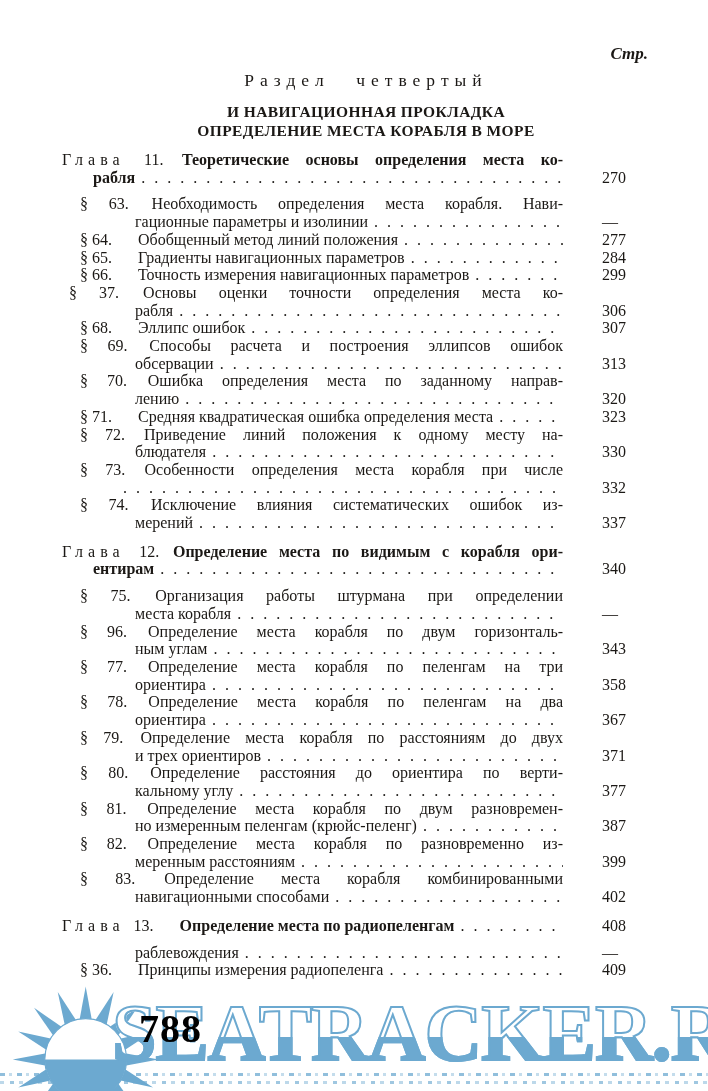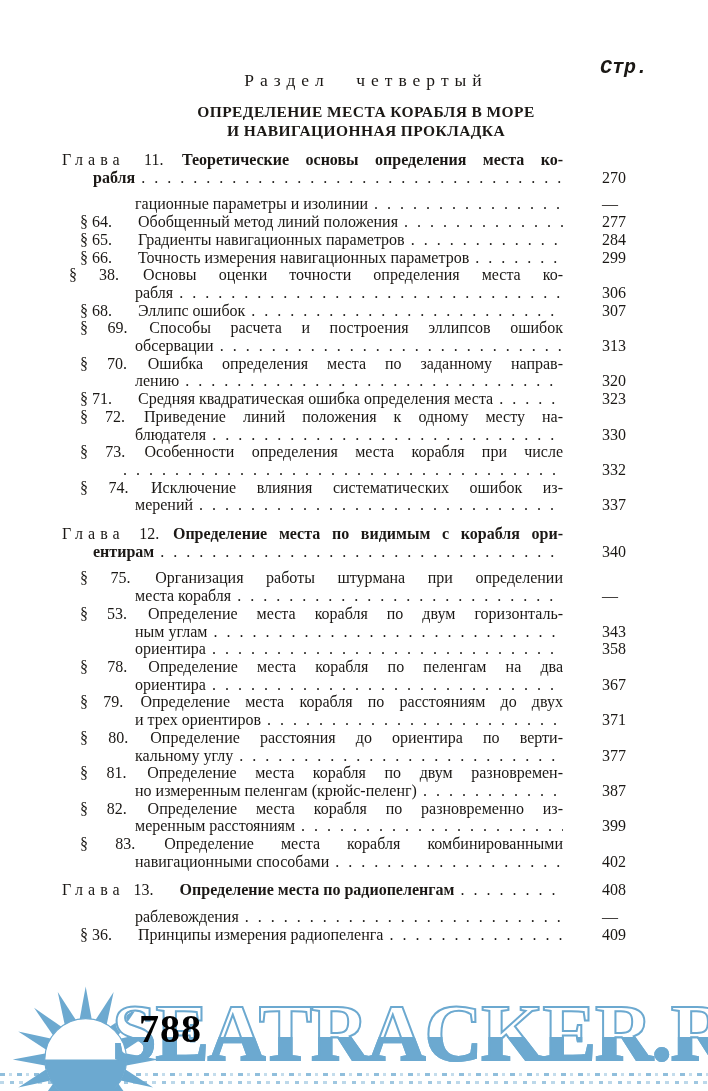--- a/index.html
+++ b/index.html
@@ -10,26 +10,25 @@
     margin: 0 auto;
     background: #ffffff;
     overflow: hidden;
     font-family: "Liberation Serif", "DejaVu Serif", serif;
     color: #1b1815;
   }
 
   
   .corner-label {
     position: absolute;
-    top: 56px;
+    top: 44px;
     right: 60px;
-    font-size: 20px;
+    font-size: 17px;
     font-weight: bold;
     font-style: italic;
-    font-family: Liberation Mono, monospace;
   }
   .heading-block { padding-top: 70px; text-align: center; padding-left: 24px; }
   .section-heading {
     font-size: 17.5px;
     letter-spacing: 6px;
     word-spacing: 16px;
     white-space: nowrap;
   }
   .subtitle {
     margin-top: 11px;
@@ -134,38 +133,39 @@
 </head>
 <body>
 
 <div class="page">
 
   <div class="corner-label">Стр.</div>
 
   <div class="heading-block">
     <div class="section-heading">Раздел четвертый</div>
     <div class="subtitle">
+      <div>И НАВИГАЦИОННАЯ ПРОКЛАДКА</div>
       <div>ОПРЕДЕЛЕНИЕ МЕСТА КОРАБЛЯ В МОРЕ</div>
-      <div>И НАВИГАЦИОННАЯ ПРОКЛАДКА</div>
     </div>
   </div>
 
   <div class="toc">
       <div class="entry chapter">
         <div class="entry-text">
           <div class="line fline jline"><span class="lbl lbl-word">Глава</span> <span class="lbl lbl-num">11.</span> <span>Теоретические основы определения места ко-</span></div>
           <div class="line lline">
             <span class="ltext">рабля</span>
             <span class="leader">. . . . . . . . . . . . . . . . . . . . . . . . . . . . . . . . . . . . . . . . . . . . . . . . . . . . . . . . . . . . </span>
           </div>
         </div>
         <div class="pagecol">270</div>
       </div>
       <div class="entry section">
         <div class="entry-text">
+          <div class="line fline jline"><span class="lbl">§ 63.</span> <span>Необходимость определения места корабля. Нави-</span></div>
           <div class="line lline">
             <span class="ltext">гационные параметры и изолинии</span>
             <span class="leader">. . . . . . . . . . . . . . . . . . . . . . . . . . . . . . . . . . . . . . . . . . . . . . . . . . . . . . . . . . . . </span>
           </div>
         </div>
         <div class="pagecol">—</div>
       </div>
       <div class="entry section">
         <div class="entry-text">
           <div class="line fline lline">
@@ -191,21 +191,21 @@
           <div class="line fline lline">
             <span class="lbl">§ 66.</span>
             <span class="ltext">Точность измерения навигационных параметров</span>
             <span class="leader">. . . . . . . . . . . . . . . . . . . . . . . . . . . . . . . . . . . . . . . . . . . . . . . . . . . . . . . . . . . . </span>
           </div>
         </div>
         <div class="pagecol">299</div>
       </div>
       <div class="entry section outdent">
         <div class="entry-text">
-          <div class="line fline jline"><span class="lbl">§ 38.</span> <span>Основы оценки точности определения места ко-</span></div>
+          <div class="line fline jline"><span class="lbl">§ 37.</span> <span>Основы оценки точности определения места ко-</span></div>
           <div class="line lline">
             <span class="ltext">рабля</span>
             <span class="leader">. . . . . . . . . . . . . . . . . . . . . . . . . . . . . . . . . . . . . . . . . . . . . . . . . . . . . . . . . . . . </span>
           </div>
         </div>
         <div class="pagecol">306</div>
       </div>
       <div class="entry section">
         <div class="entry-text">
           <div class="line fline lline">
@@ -290,30 +290,31 @@
           <div class="line fline jline"><span class="lbl">§ 75.</span> <span>Организация работы штурмана при определении</span></div>
           <div class="line lline">
             <span class="ltext">места корабля</span>
             <span class="leader">. . . . . . . . . . . . . . . . . . . . . . . . . . . . . . . . . . . . . . . . . . . . . . . . . . . . . . . . . . . . </span>
           </div>
         </div>
         <div class="pagecol">—</div>
       </div>
       <div class="entry section">
         <div class="entry-text">
-          <div class="line fline jline"><span class="lbl">§ 53.</span> <span>Определение места корабля по двум горизонталь-</span></div>
+          <div class="line fline jline"><span class="lbl">§ 96.</span> <span>Определение места корабля по двум горизонталь-</span></div>
           <div class="line lline">
             <span class="ltext">ным углам</span>
             <span class="leader">. . . . . . . . . . . . . . . . . . . . . . . . . . . . . . . . . . . . . . . . . . . . . . . . . . . . . . . . . . . . </span>
           </div>
         </div>
         <div class="pagecol">343</div>
       </div>
       <div class="entry section">
         <div class="entry-text">
+          <div class="line fline jline"><span class="lbl">§ 77.</span> <span>Определение места корабля по пеленгам на три</span></div>
           <div class="line lline">
             <span class="ltext">ориентира</span>
             <span class="leader">. . . . . . . . . . . . . . . . . . . . . . . . . . . . . . . . . . . . . . . . . . . . . . . . . . . . . . . . . . . . </span>
           </div>
         </div>
         <div class="pagecol">358</div>
       </div>
       <div class="entry section">
         <div class="entry-text">
           <div class="line fline jline"><span class="lbl">§ 78.</span> <span>Определение места корабля по пеленгам на два</span></div>

